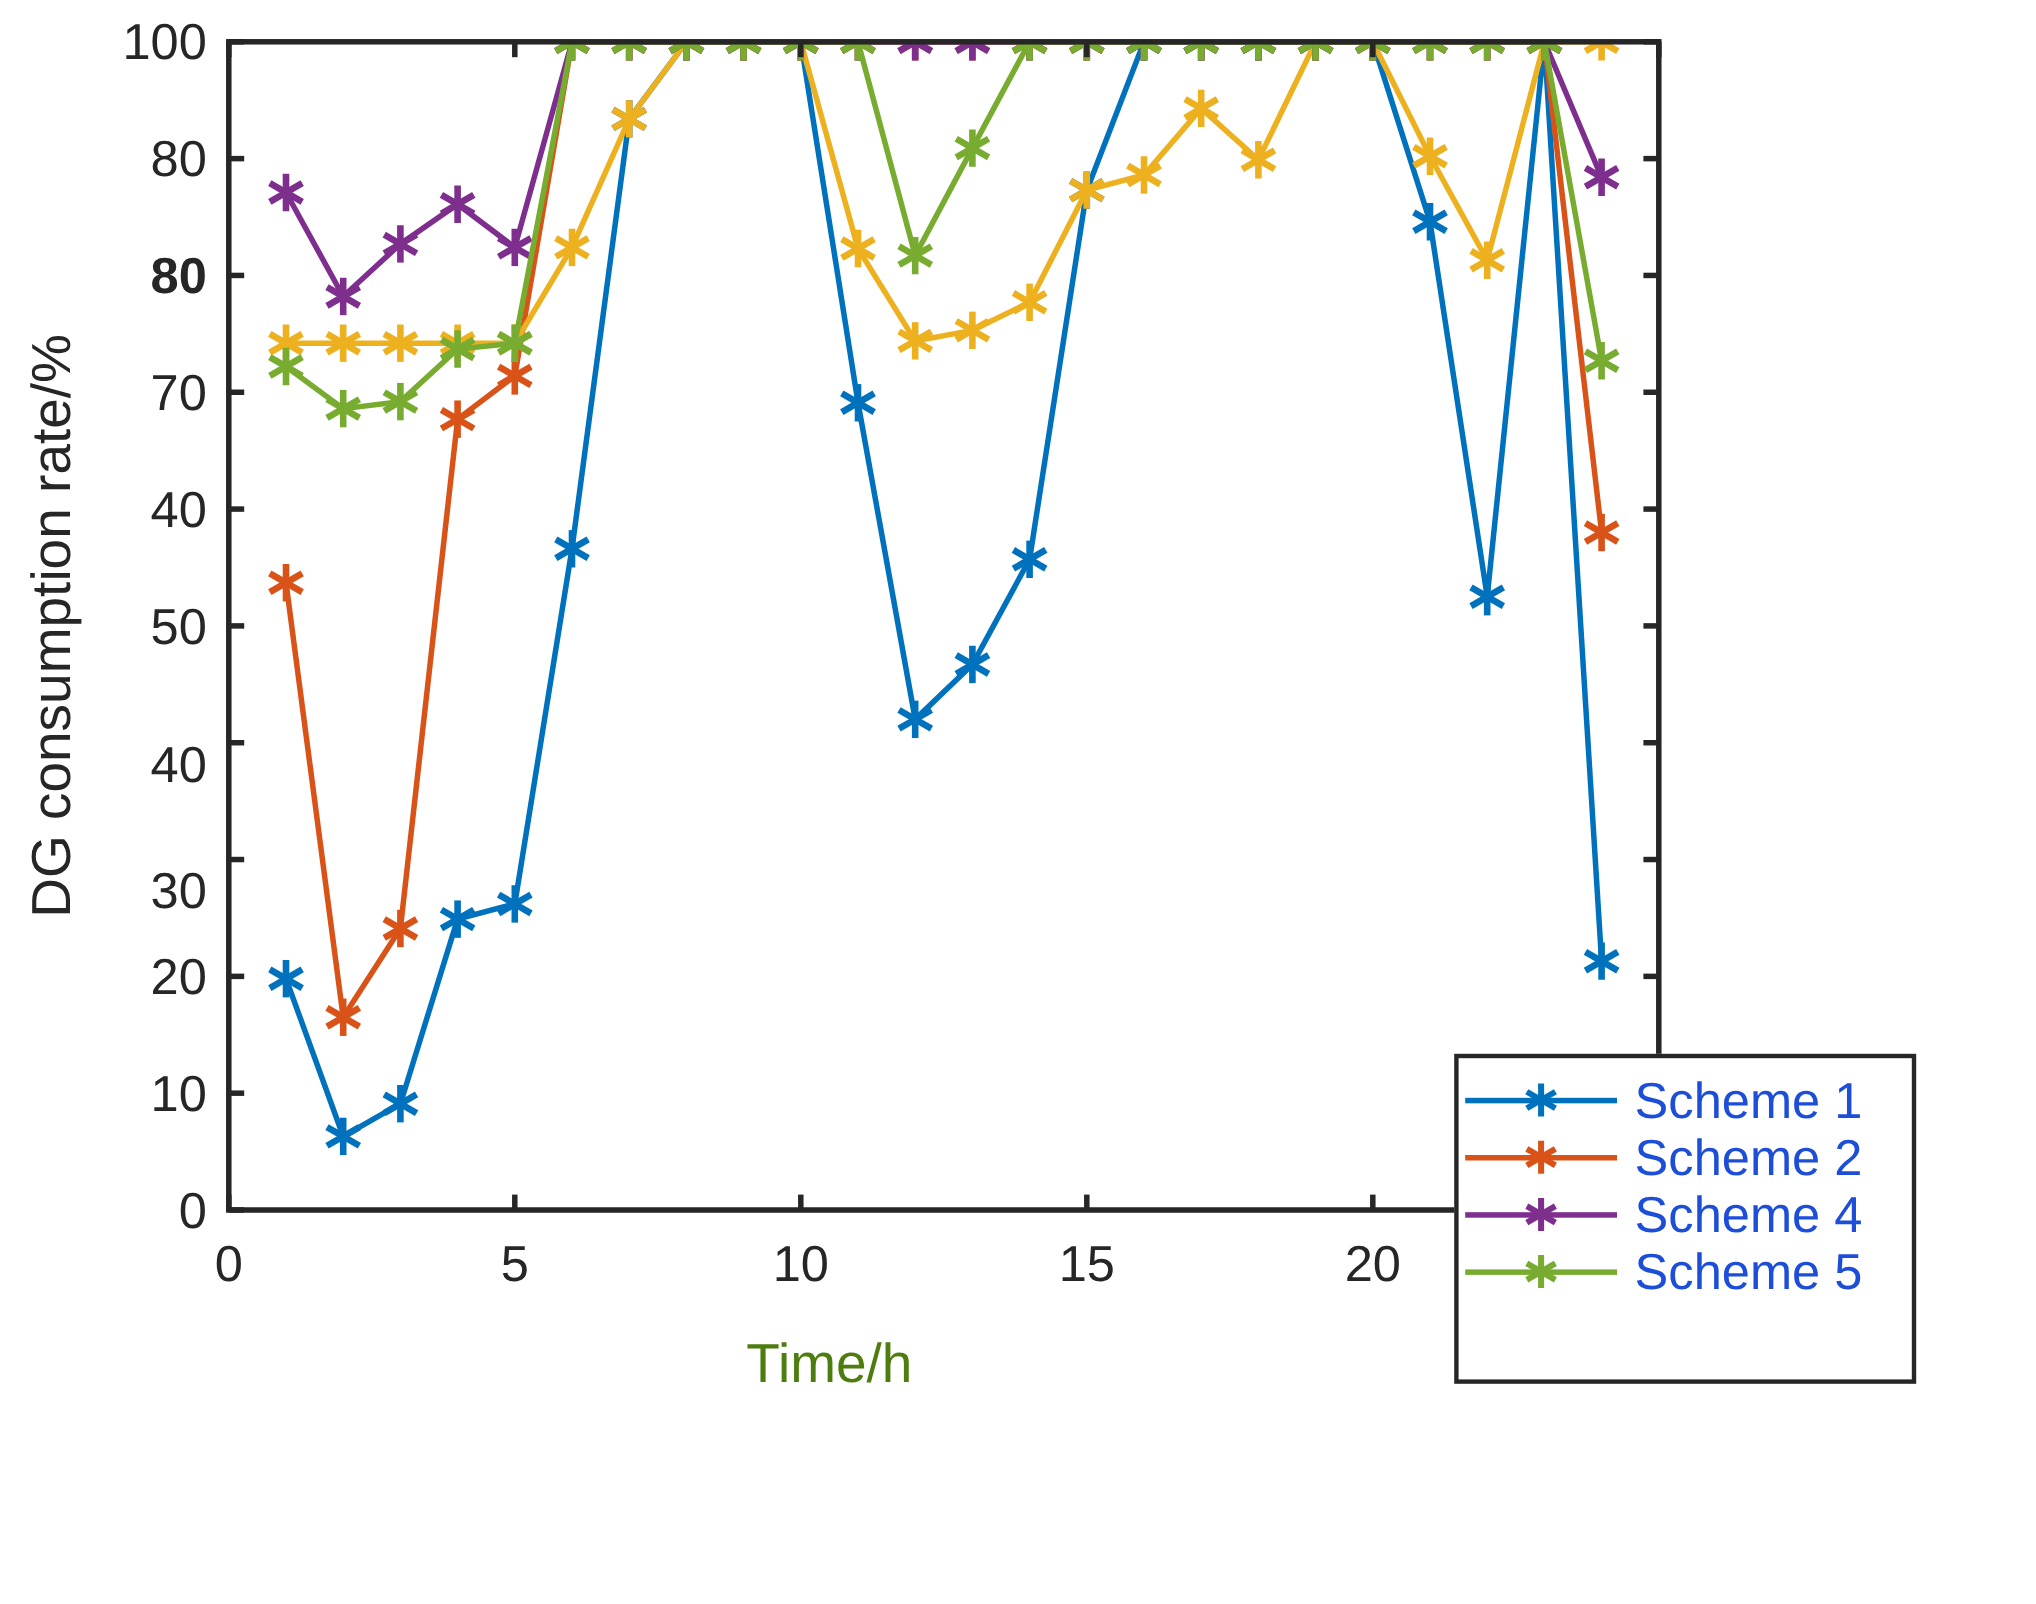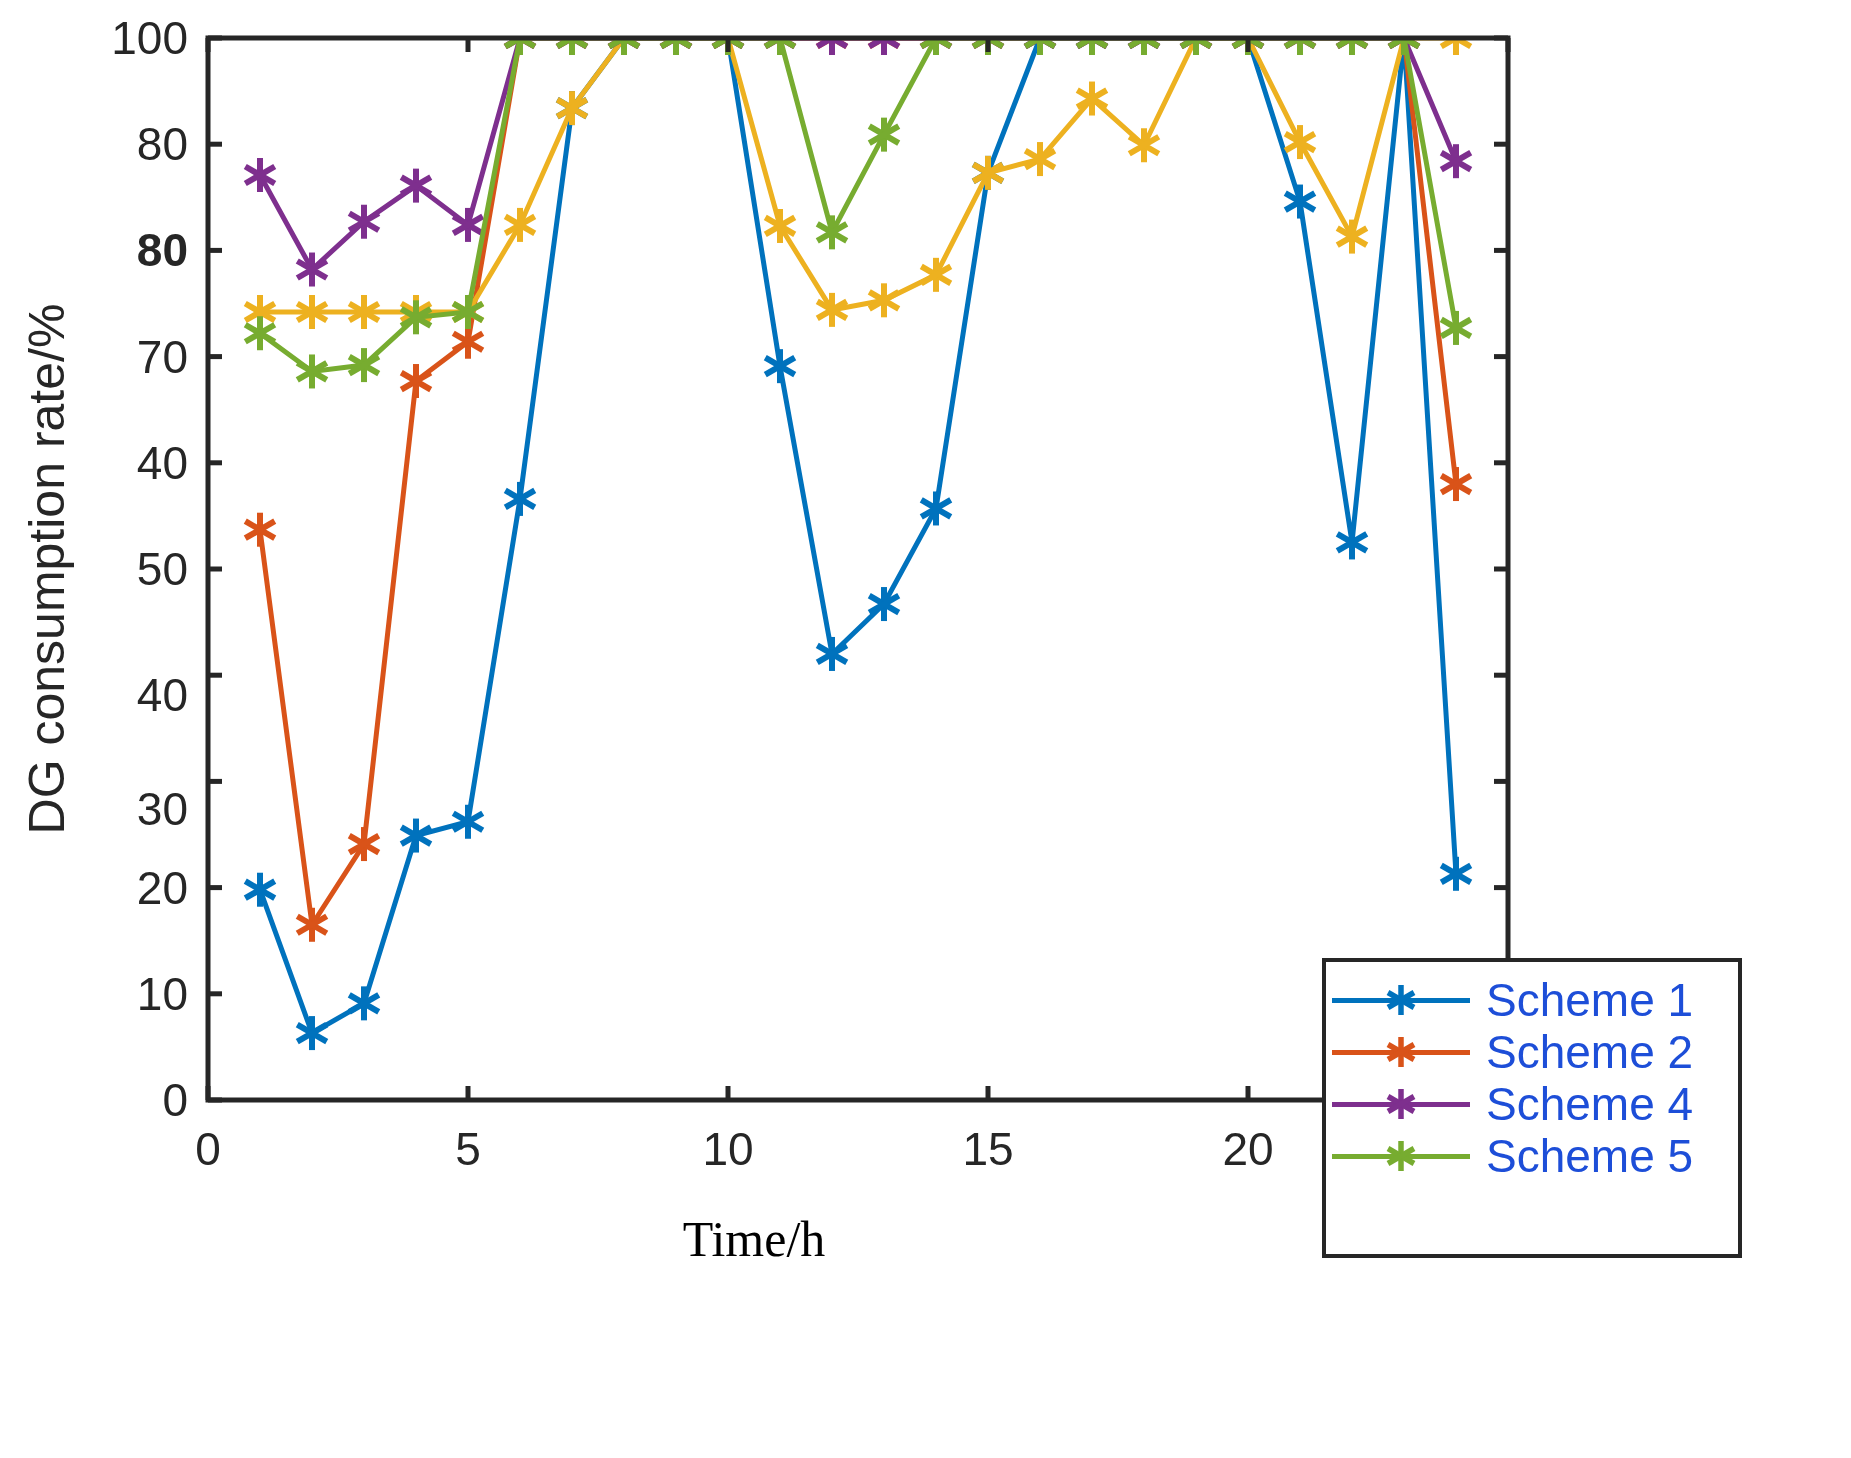--- a/index.html
+++ b/index.html
@@ -48,23 +48,23 @@
     font-size: 50px;
     color: #262626;
     white-space: nowrap;
     transform-origin: 0 0;
     transform: rotate(-90deg);
     font-family: "Liberation Sans", sans-serif;
   }
   #xlabel {
     position: absolute;
     font-size: 50px;
-    color: #000000;
+    color: #4d7c0f;
     white-space: nowrap;
-    font-family: Liberation Serif, serif;
+    font-family: Liberation Sans, sans-serif;
     text-align: center;
   }
   #legend-box {
     position: absolute;
     box-sizing: border-box;
     border: 4px solid #262626;
     background: #ffffff;
   }
   .legend-row {
     display: flex;

